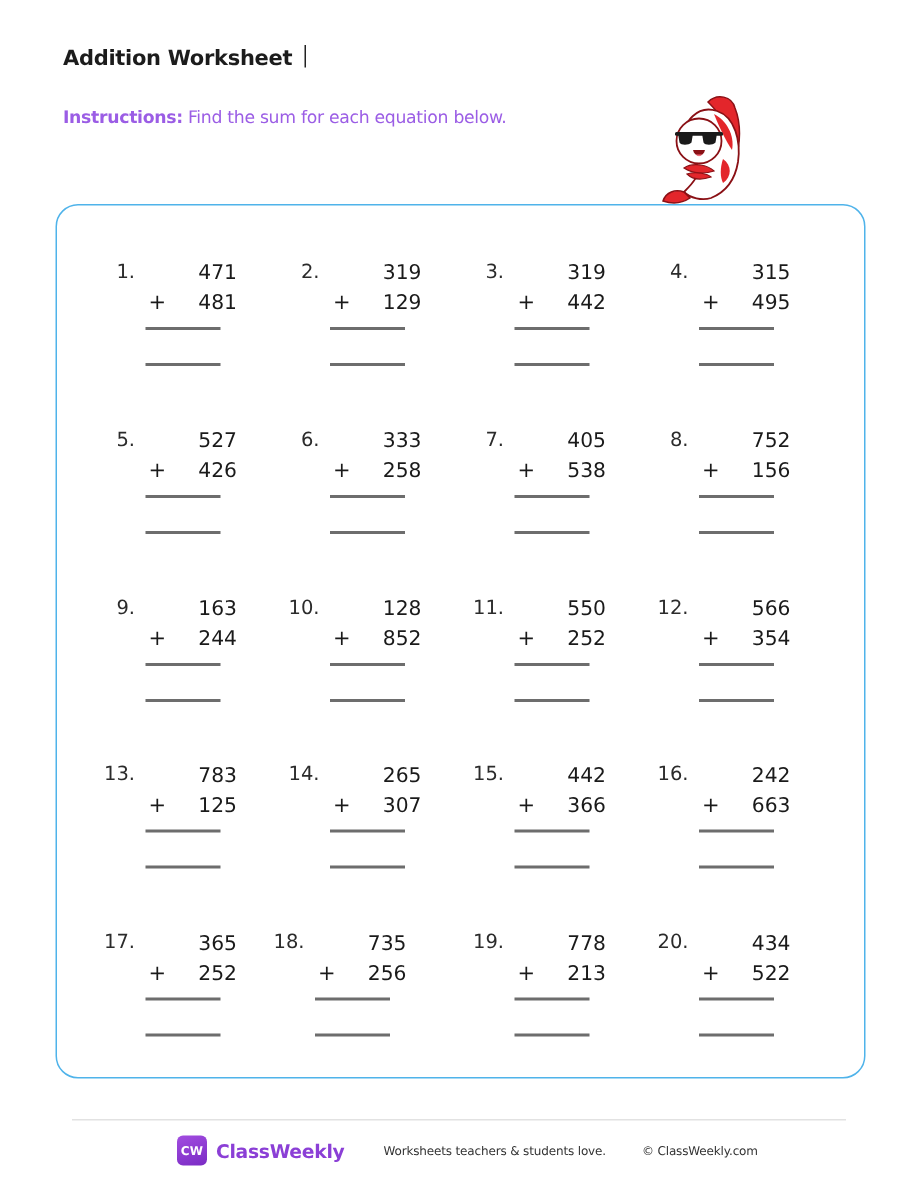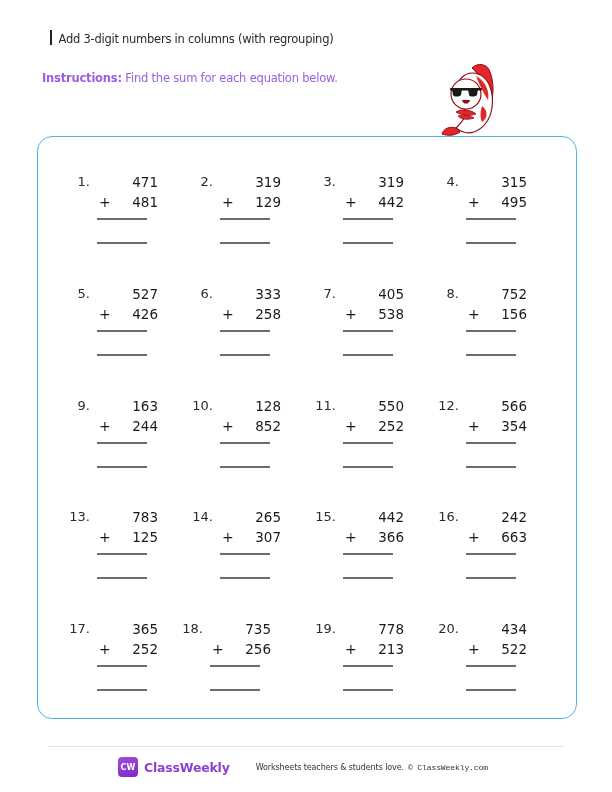--- a/index.html
+++ b/index.html
@@ -123,32 +123,31 @@
     color: #8b3fd6;
     letter-spacing: -0.2px;
   }
   .tagline {
     margin-left: 26px;
     font-size: 8px; color: #333;
     letter-spacing: -0.1px;
     text-align: center;
   }
   .copyright {
-    margin-left: 4px;
+    margin-left: 24px;
     font-size: 8px; color: #333;
     letter-spacing: -0.1px;
-    font-family: Liberation Mono, monospace;
   }
 </style>
 </head>
 <body>
 
 <div class="header">
+  <span class="title">Addition Worksheet</span>
   <span class="sep"></span>
-  <span class="subtitle">Add 3-digit numbers in columns (with regrouping)</span>
 </div>
 
 <div class="instructions">
   <span class="label">Instructions:</span><span> Find the sum for each equation below.</span>
 </div>
 
 <div class="mascot">
   <svg width="66" height="76" viewBox="0 0 66 76">
 
     <path d="M34 6 C40 0 50 2 52 10 C56 20 56 34 52 44 C48 40 46 30 44 22 C42 14 38 10 34 6 Z" fill="#e3262b" stroke="#8a1015" stroke-width="1"></path>

